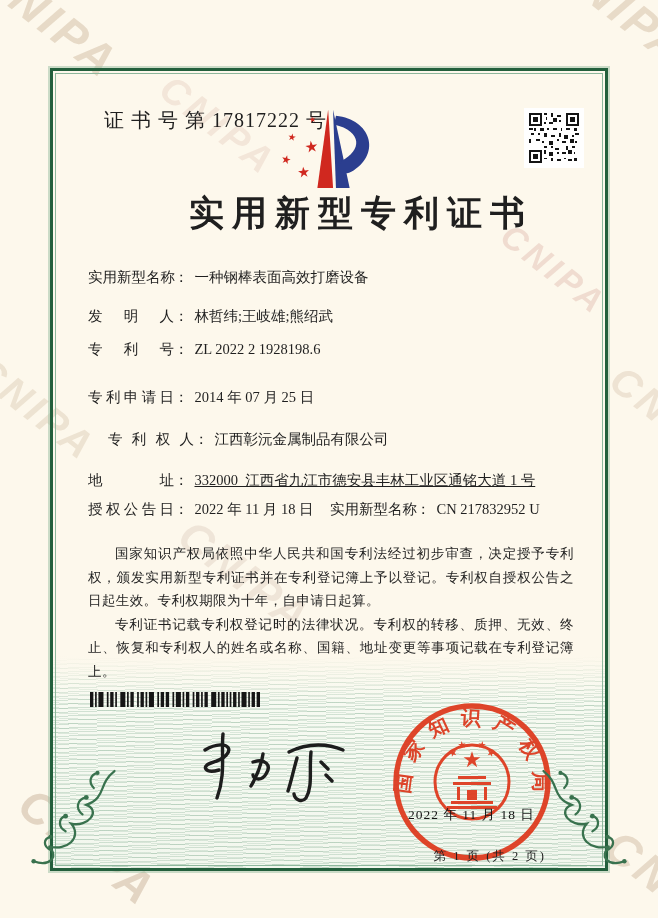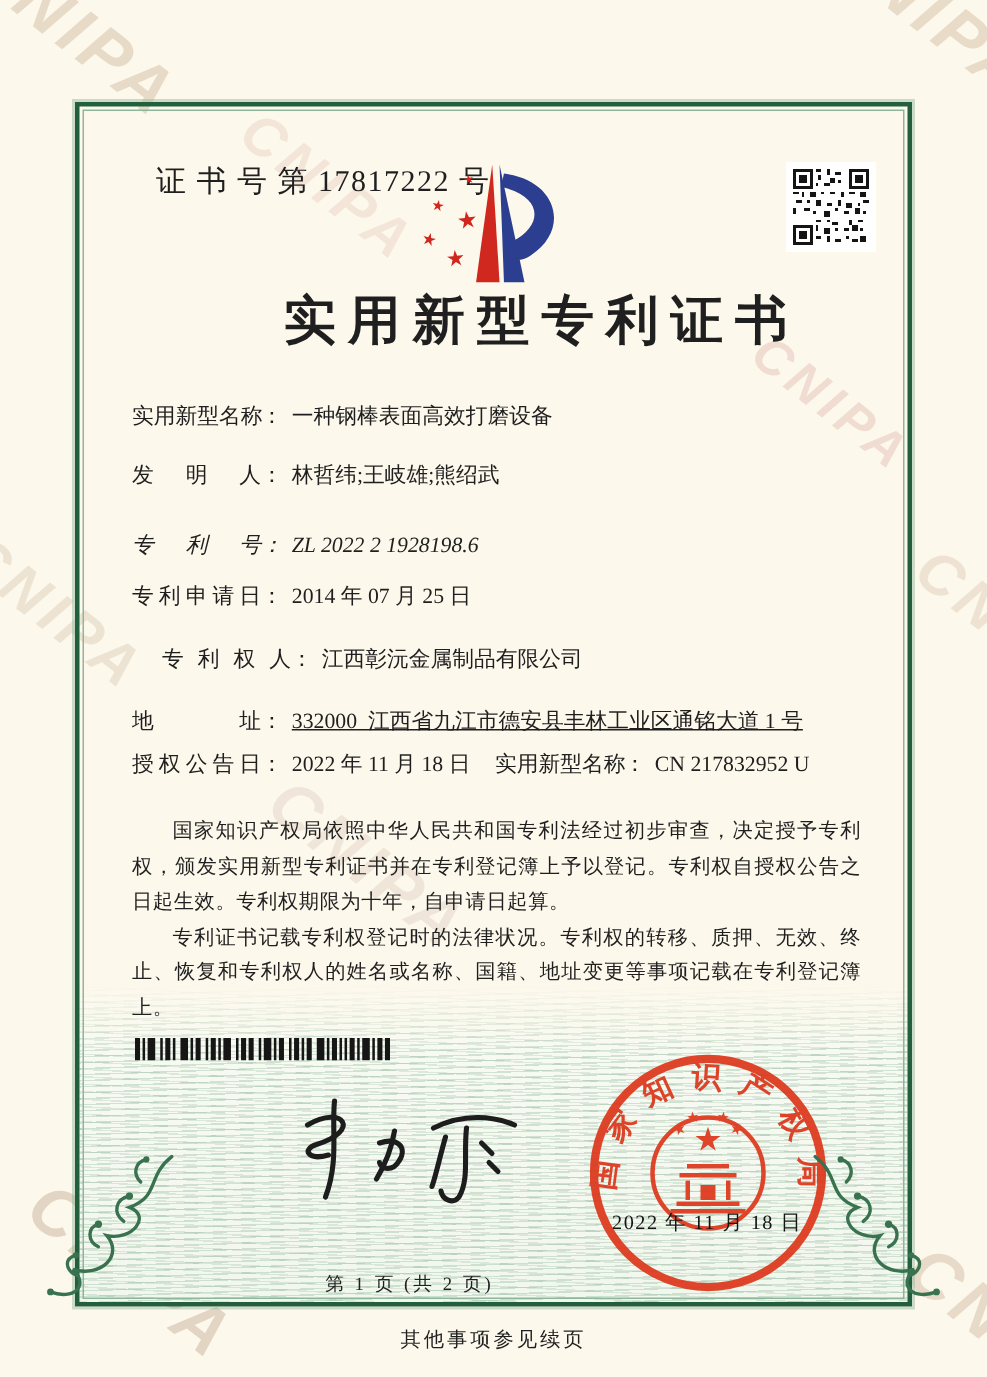--- a/index.html
+++ b/index.html
@@ -34,21 +34,21 @@
   .body-text{position:absolute;left:88px;top:542px;width:486px;font-size:13.5px;
       line-height:23.5px;text-align:justify;letter-spacing:.4px;}
   .body-text p{margin:0;text-indent:2em;}
   .barcode{position:absolute;left:90px;top:692px;z-index:3;}
   .signer{position:absolute;left:92px;top:750px;font-size:15px;font-weight:600;
       letter-spacing:2px;line-height:27px;z-index:4;}
   .signature-svg{position:absolute;left:193px;top:728px;z-index:4;}
   .seal-svg{position:absolute;left:390px;top:700px;z-index:3;opacity:.94;}
   .seal-date{position:absolute;left:408px;top:806px;font-size:13.5px;font-weight:500;
       letter-spacing:1px;color:#141414;z-index:5;}
-  .page-num{position:absolute;left:0;top:848px;width:546px;text-align:center;
+  .page-num{position:absolute;left:0;top:848px;width:546px;text-align:right;
       font-size:12.5px;letter-spacing:2px;z-index:3;}
   .cont-note{position:absolute;left:0;top:884px;width:658px;text-align:center;
       font-size:13.5px;letter-spacing:2px;z-index:3;}
   .ornament{position:absolute;z-index:4;}
   .logo-svg{position:absolute;left:272px;top:104px;z-index:3;}
   .qr-svg{position:absolute;left:524px;top:108px;z-index:3;background:#fff;padding:3px;}
 </style>
 </head>
 <body>
 
@@ -191,21 +191,21 @@
 
   <div class="title">实用新型专利证书</div>
 
   <div class="fields">
     <div class="frow" style="top:0;">
       <span class="flabel">实用新型名称</span><span class="fcolon">：</span><span class="fval">一种钢棒表面高效打磨设备</span>
     </div>
     <div class="frow" style="top:39px;">
       <span class="flabel">发明人</span><span class="fcolon">：</span><span class="fval">林哲纬;王岐雄;熊绍武</span>
     </div>
-    <div class="frow" style="top:86px;font-style:italic;">
+    <div class="frow" style="top:72px;">
       <span class="flabel">专利号</span><span class="fcolon">：</span><span class="fval">ZL 2022 2 1928198.6</span>
     </div>
     <div class="frow" style="top:120px;">
       <span class="flabel">专利申请日</span><span class="fcolon">：</span><span class="fval">2014 年 07 月 25 日</span>
     </div>
     <div class="frow" style="top:162px;margin-left:20px;">
       <span class="flabel">专利权人</span><span class="fcolon">：</span><span class="fval">江西彰沅金属制品有限公司</span>
     </div>
     <div class="frow" style="top:203px;text-decoration:underline;">
       <span class="flabel">地址</span><span class="fcolon">：</span><span class="fval">332000  江西省九江市德安县丰林工业区通铭大道 1 号</span>
@@ -295,15 +295,14 @@
       <rect x="67" y="87" width="3" height="13"></rect>
       <rect x="94" y="87" width="3" height="13"></rect>
       <rect x="77" y="90" width="10" height="10"></rect>
       <rect x="61" y="101" width="42" height="3"></rect>
       <rect x="57" y="106" width="50" height="3"></rect>
     </g>
   </svg>
   <div class="seal-date">2022 年 11 月 18 日</div>
 
   <div class="page-num">第 1 页 (共 2 页)</div>
-  <div class="cont-note">其他事项参见续页</div>
 
 </div>
 
 </body></html>

